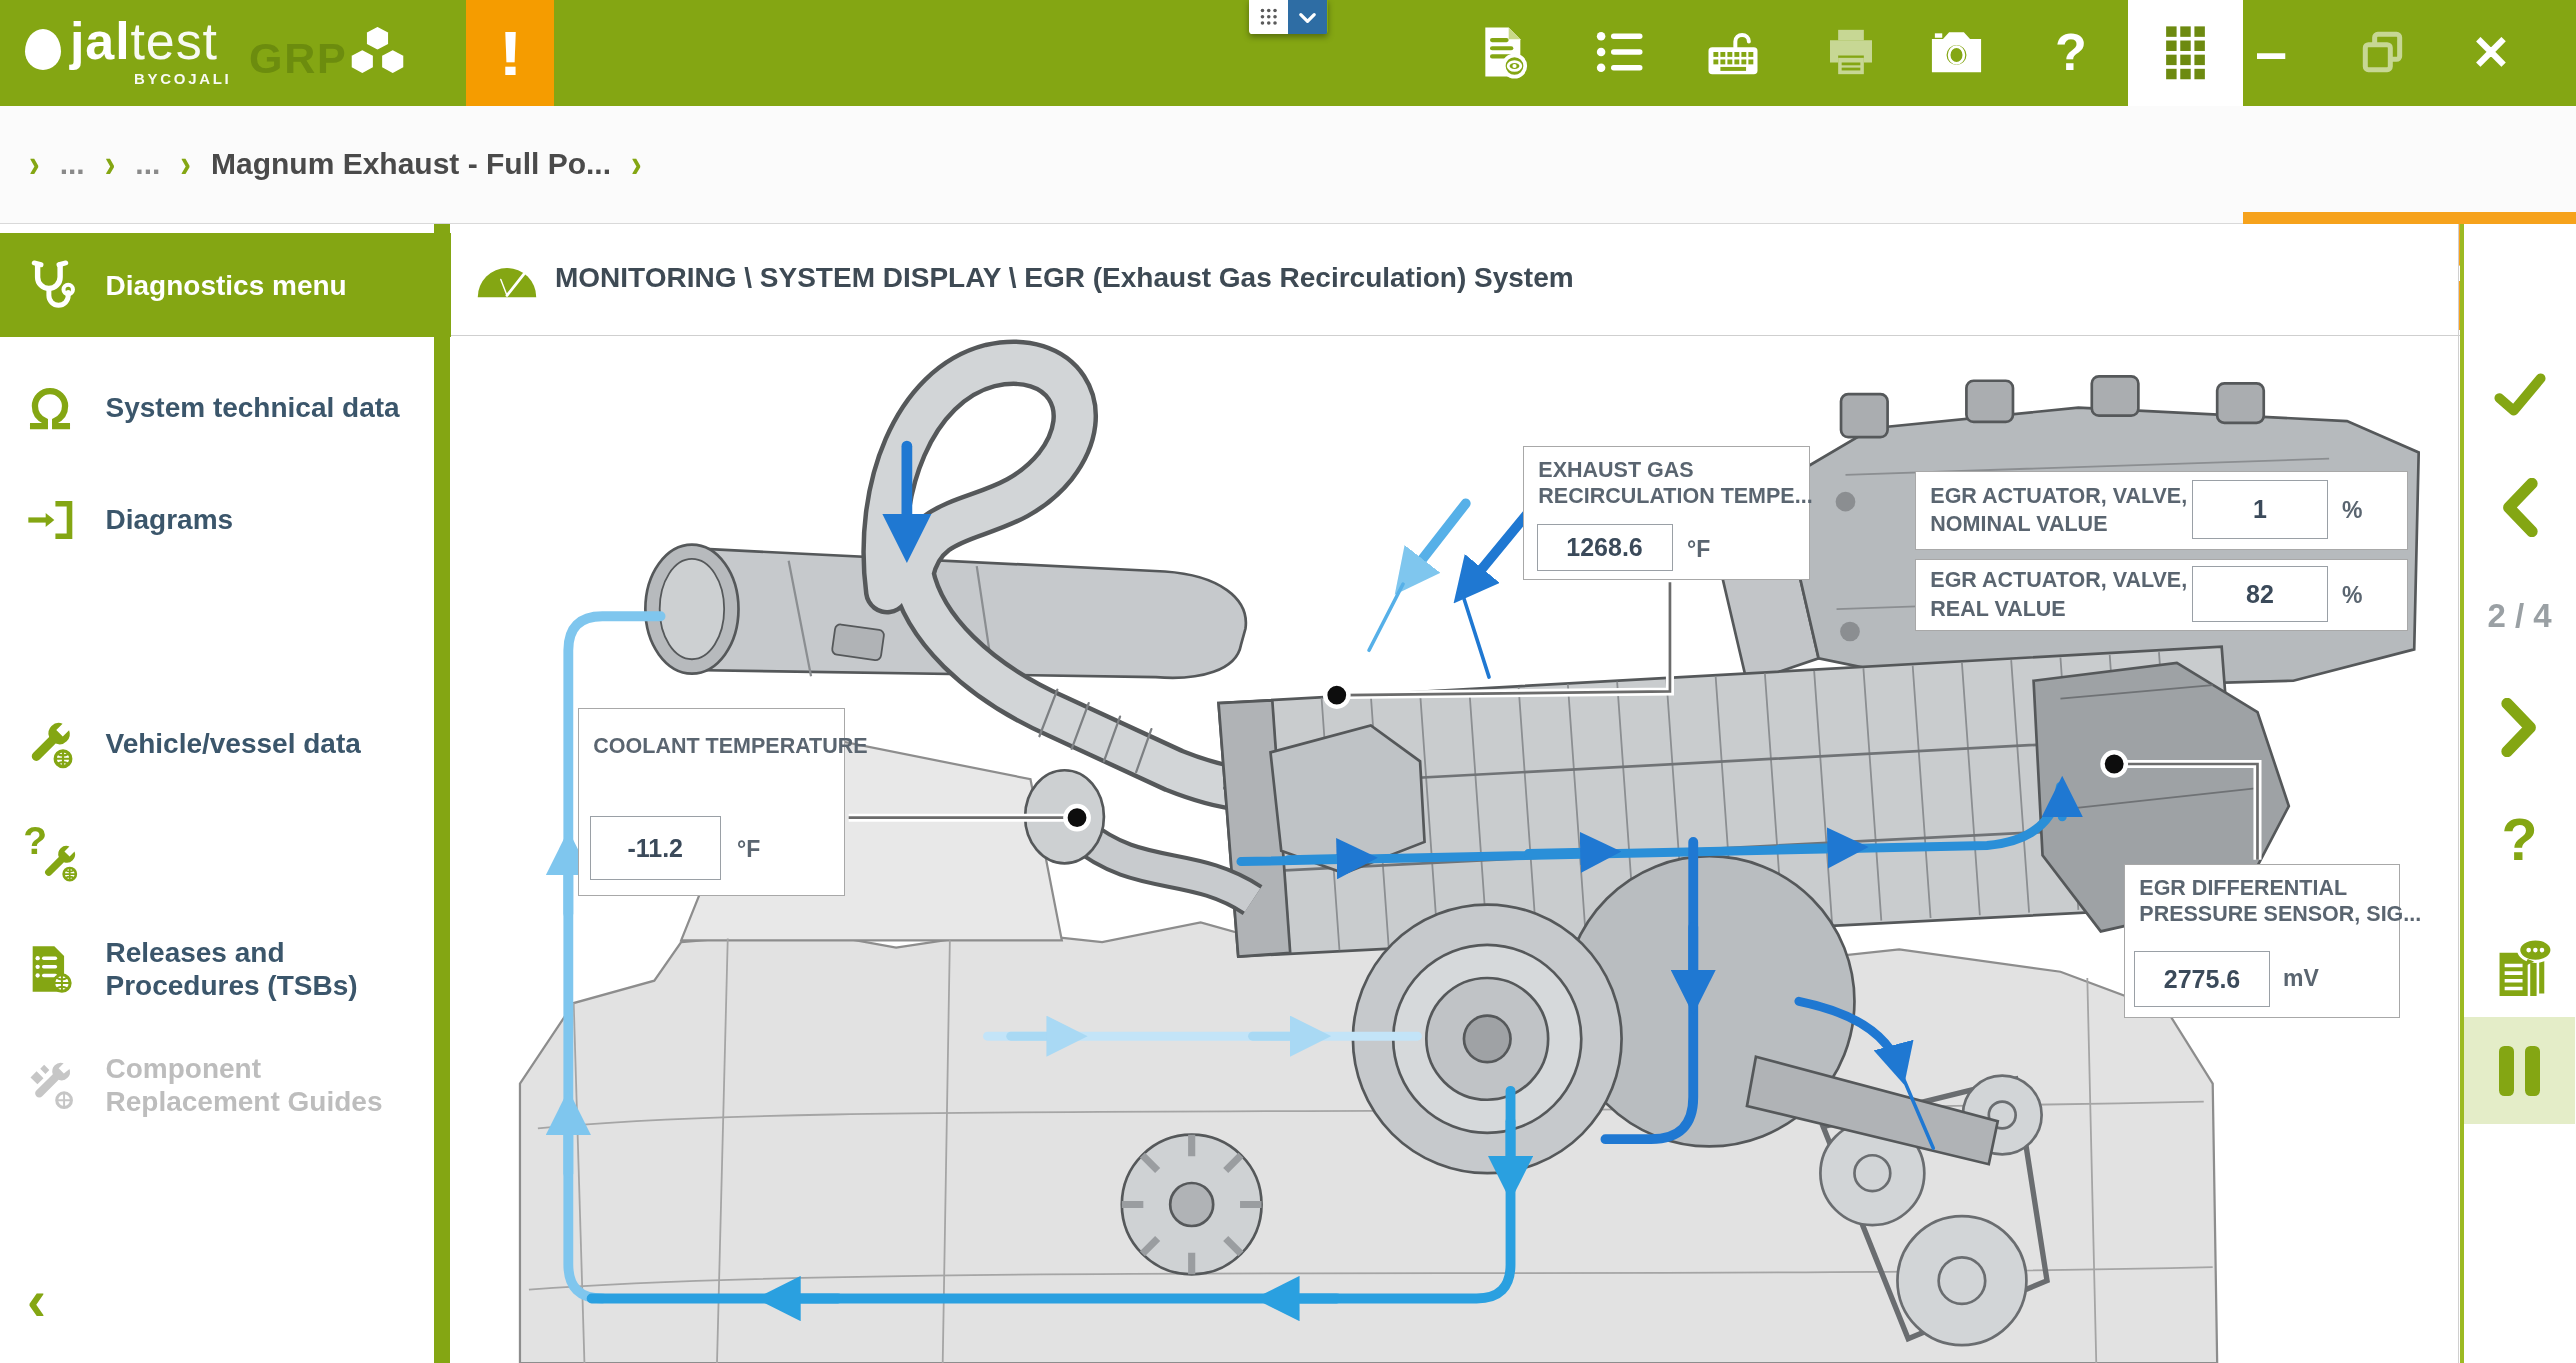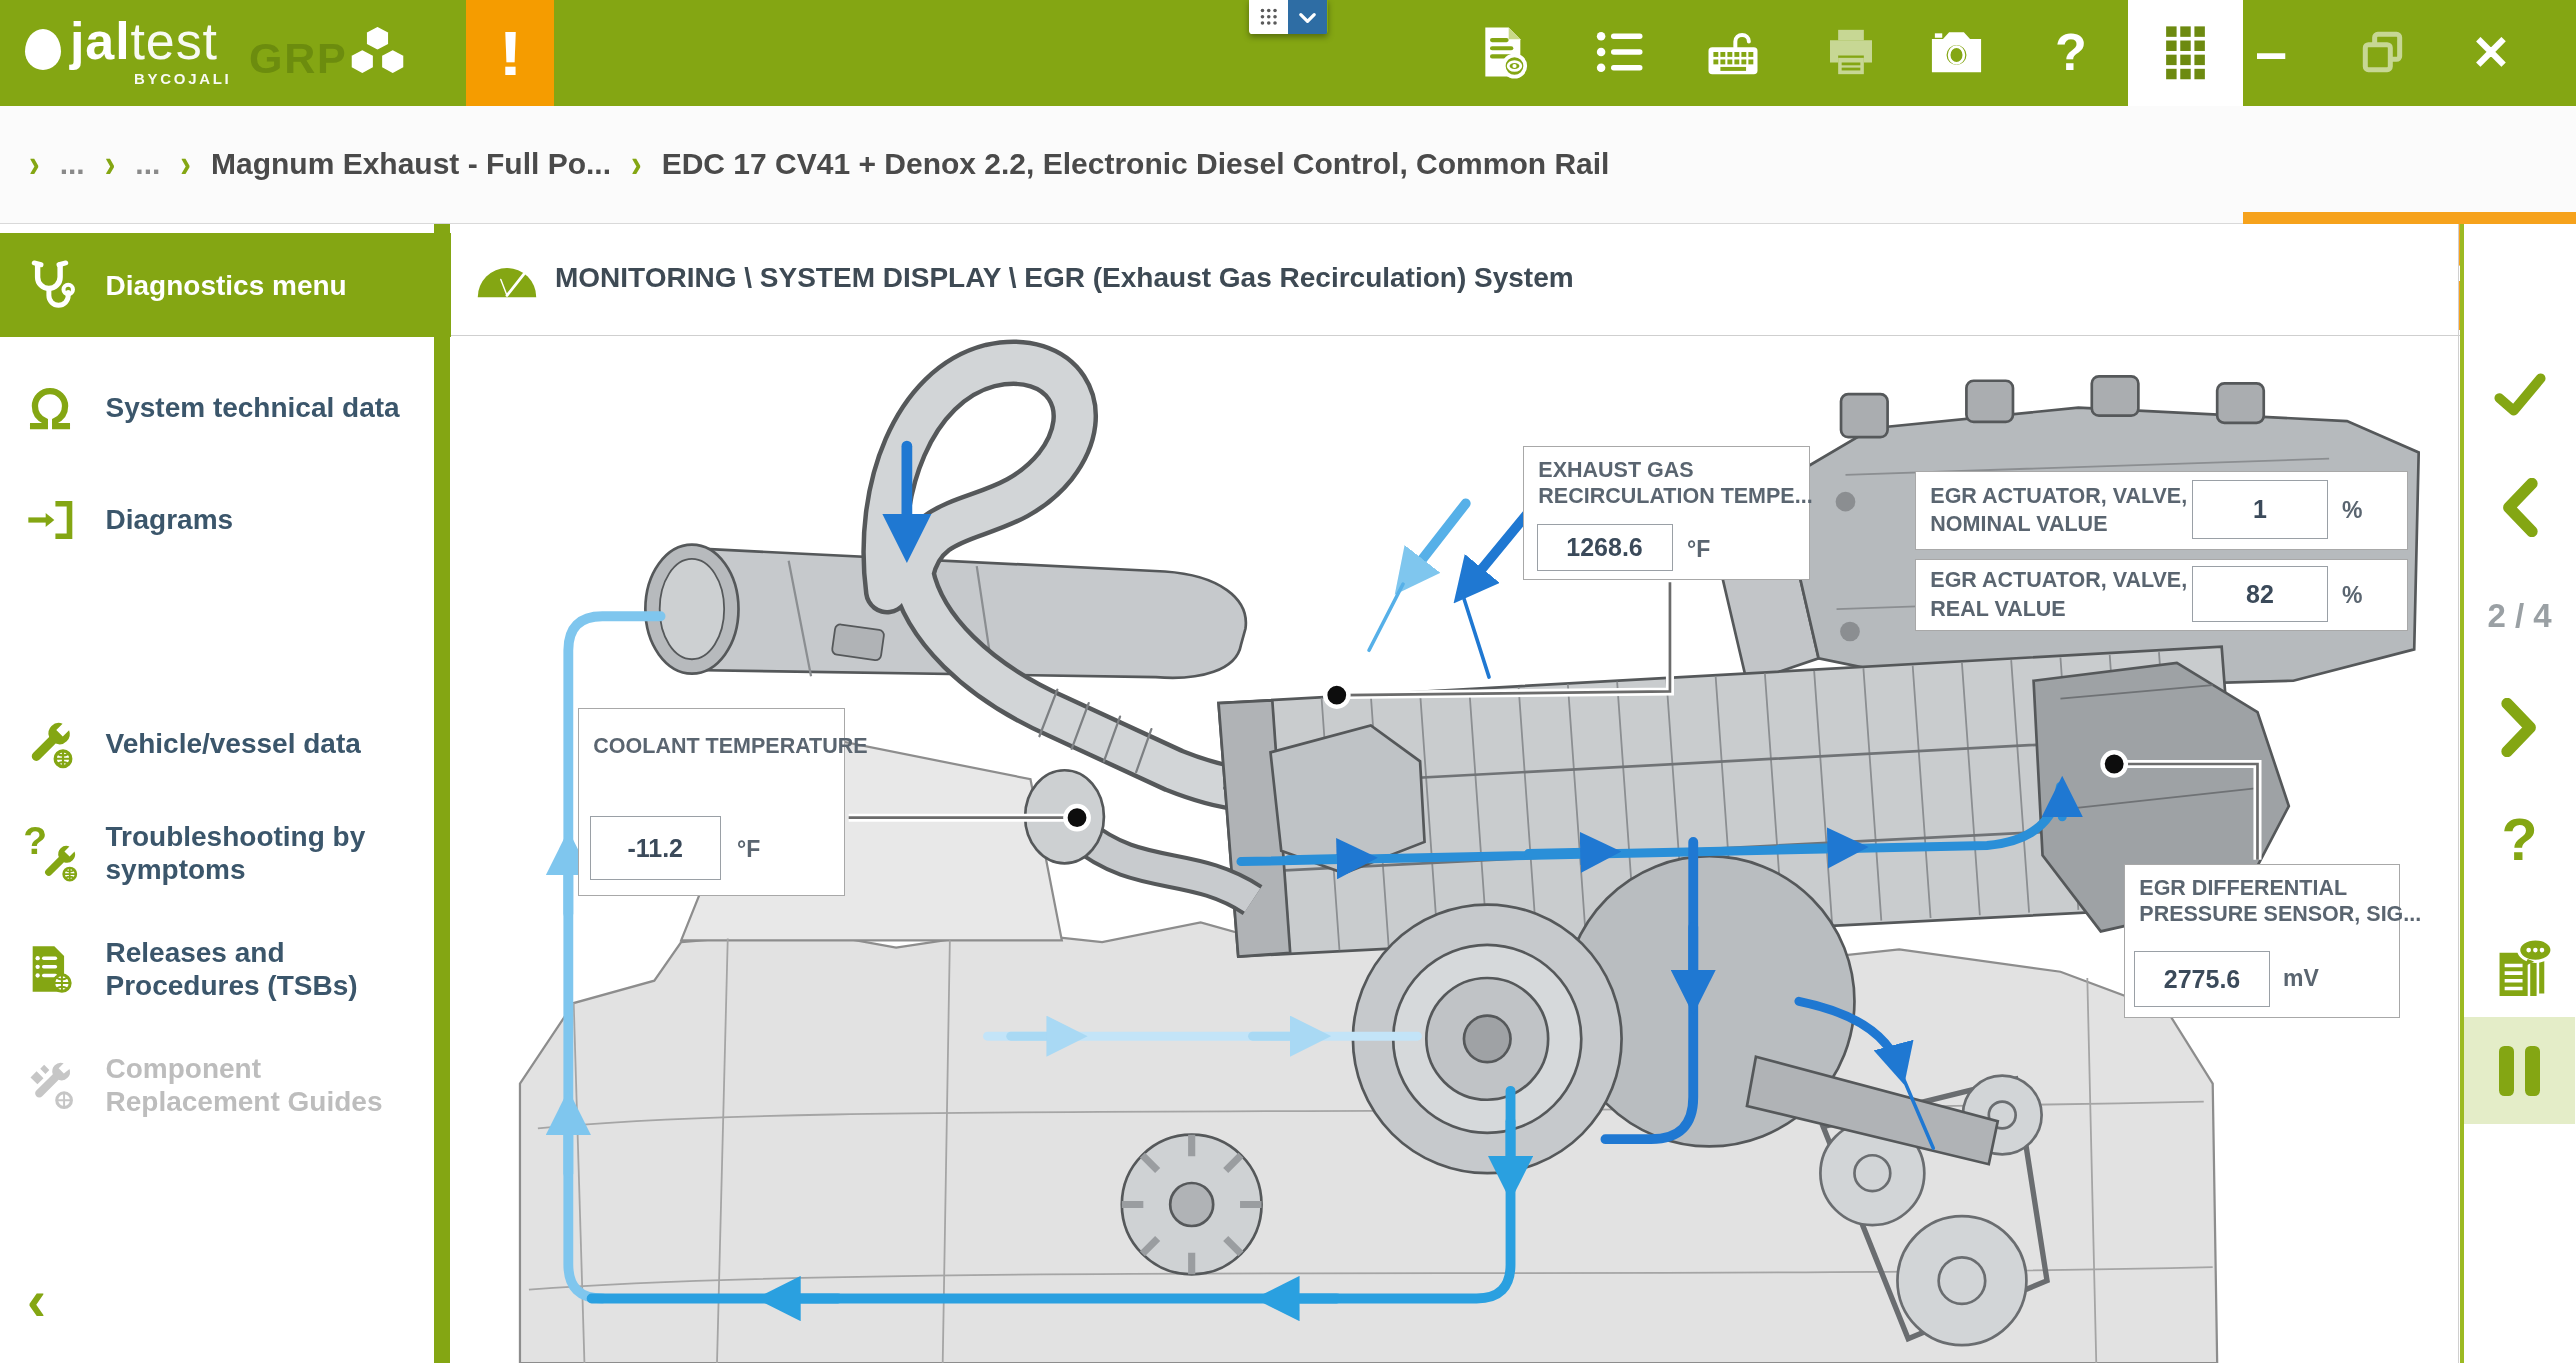--- a/index.html
+++ b/index.html
@@ -310,21 +310,20 @@
 
   <div class="crumbrow">
     <div class="crumbs">
       <span class="crumb-sep">›</span>
       <span class="crumb">...</span>
       <span class="crumb-sep">›</span>
       <span class="crumb">...</span>
       <span class="crumb-sep">›</span>
       <span class="crumb dark">Magnum Exhaust - Full Po...</span>
       <span class="crumb-sep">›</span>
-      <span class="crumb dark">EDC 17 CV41 + Denox 2.2, Electronic Diesel Control, Common Rail</span>
     </div>
     <div class="conn-icon" style="left:2022px;">
       <svg width="57" height="57" color="#a3a3a3" viewBox="0 0 64 64">
           <use href="#i-plug" width="64" height="64"></use>
         </svg>
       <div class="lbl">TEST</div>
     </div>
     <div class="conn-icon" style="left:2142px;top:134px;">
       <svg width="61" height="61" color="#a9a9a9" viewBox="0 0 68 68">
           <use href="#i-plug" width="68" height="68"></use>
@@ -371,21 +370,20 @@
         </span>
       <span class="lbl">Vehicle/vessel data</span>
     </div>
     <div class="side-item" style="top:579px;height:100px;">
       <span class="ic" style="position:relative;">
         <span style="position:absolute;left:1.8px;top:-5.4px;font-size:39px;font-weight:bold;">?</span>
         <svg width="41" height="41" style="position:absolute;right:-1.8px;bottom:-1.8px;" viewBox="0 0 46 46">
             <use href="#i-wrench-globe" width="46" height="46"></use>
           </svg>
       </span>
-      <span class="lbl">Troubleshooting by symptoms</span>
     </div>
     <div class="side-item" style="top:695px;height:100px;">
       <span class="ic">
           <svg width="52" height="52" viewBox="0 0 58 58">
             <use href="#i-doc-globe" width="58" height="58"></use>
           </svg>
         </span>
       <span class="lbl">Releases and Procedures (TSBs)</span>
     </div>
     <div class="side-item disabled" style="top:811px;height:100px;">

